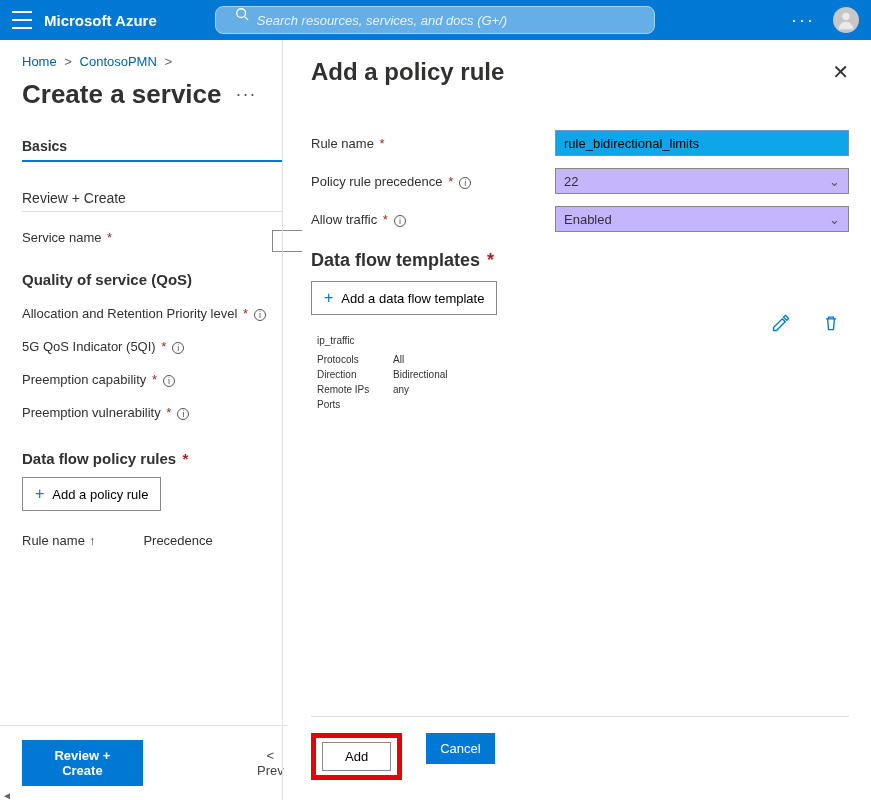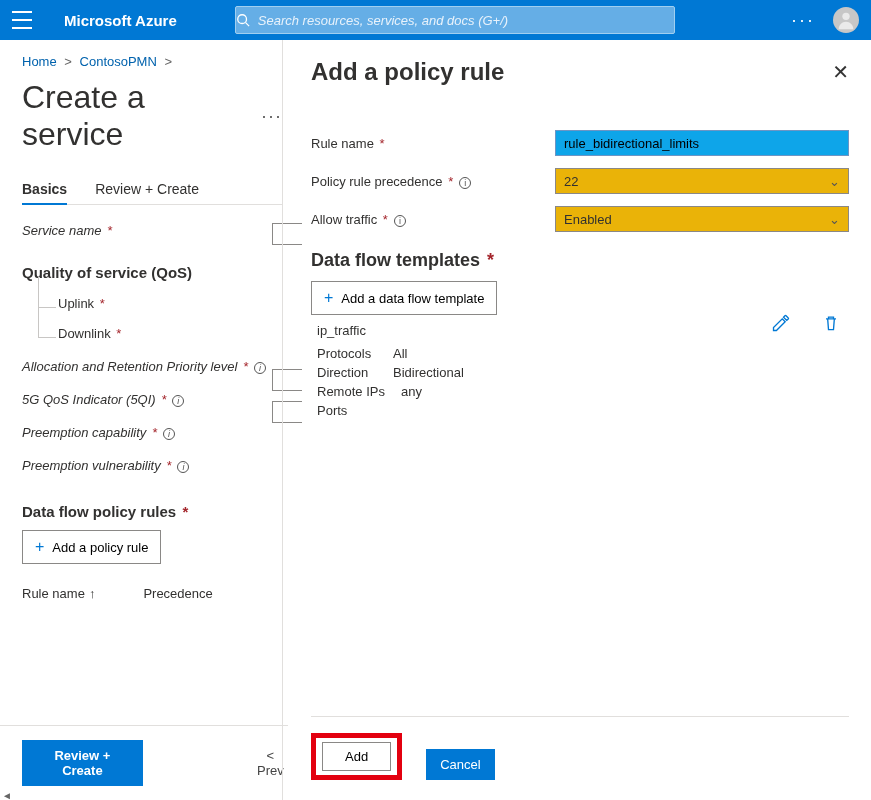--- a/index.html
+++ b/index.html
@@ -1,43 +1,43 @@
 <!DOCTYPE html>
 <html><head>
 <meta charset="utf-8">
 <style>
   * { box-sizing: border-box; margin: 0; padding: 0; }
   body { font-family: "Segoe UI", Arial, sans-serif; font-size: 13px; color: #323130; width: 871px; height: 800px; overflow: hidden; position: relative; background: #fff; }
   
   .topbar { height: 40px; background: #0078d4; display: flex; align-items: center; color: #fff; padding: 0 12px; gap: 12px; }
-  .topbar .brand { font-size: 15px; font-weight: 600; margin-left: 20px; }
+  .topbar .brand { font-size: 15px; font-weight: 600; margin-left: 0; }
   .hamburger { width: 20px; height: 18px; display: flex; flex-direction: column; justify-content: space-between; cursor: pointer; }
   .hamburger span { height: 2px; background: #fff; }
-  .searchbox { flex: 0 0 440px; height: 28px; background: #65aee6; border: 1px solid #a0cff0; border-radius: 2px; display: flex; align-items: center; padding: 0 0; margin-left: 46px; color: #fff; }
+  .searchbox { flex: 0 0 440px; height: 28px; background: #65aee6; border: 1px solid #a0cff0; border-radius: 8px; display: flex; padding: 0 19px; margin-left: 46px; color: #fff; }
   .searchbox svg { flex-shrink: 0; }
   .searchbox input { background: transparent; border: none; outline: none; color: #fff; font-size: 13px; font-style: italic; margin-left: 8px; width: 100%; }
   .searchbox input::placeholder { color: #e8f2fb; font-style: italic; }
   .topbar-right { margin-left: auto; display: flex; align-items: center; gap: 18px; }
   .dots { letter-spacing: 2px; font-size: 18px; }
   .avatar { width: 26px; height: 26px; border-radius: 50%; background: #c7c7c7; display: flex; align-items: center; justify-content: center; }
   .avatar svg { display:block; }
   
   .content { display: flex; height: calc(100% - 40px); }
   .leftcol { width: 282px; padding: 14px 0 0 22px; position: relative; }
   .breadcrumb { font-size: 13px; margin-bottom: 10px; }
   .breadcrumb a { color: #0062ad; text-decoration: none; }
   .breadcrumb .sep { color: #666; margin: 0 4px; }
   .page-title-row { display:flex; align-items:center; gap:14px; }
-  h1.page-title { font-size: 32px; font-weight: 400; }
+  h1.page-title { font-size: 26px; font-weight: 700; }
   .more { font-size: 18px; letter-spacing: 1px; color:#555; }
-  .tabs { margin-top: 28px; display: flex; gap: 28px; font-size: 14px; }
+  .tabs { margin-top: 28px; display: flex; gap: 28px; font-size: 14px; flex-direction: column; }
   .tab { padding-bottom: 6px; cursor: pointer; }
   .tab.active { font-weight: 600; border-bottom: 2px solid #0078d4; }
   .tabline { border-bottom: 1px solid #e1dfdd; margin-top: -1px; width: 260px; }
-  .formrow { margin-top: 18px; font-size: 13px; display: flex; align-items: flex-end; font-style: italic; }
+  .formrow { margin-top: 18px; font-size: 13px; display: flex; align-items: flex-end; }
   .formrow label { }
   .req { color: #a4262c; margin-left: 2px; }
   .info-icn { width:12px; height:12px; border:1px solid #555; border-radius:50%; display:inline-flex; align-items:center; justify-content:center; font-size:9px; margin-left:6px; color:#555;}
   .section-h { font-size: 15px; font-weight: 600; margin-top: 26px; }
   .sublist { margin-top: 14px; }
   .subitem { display:flex; align-items:center; margin-bottom: 14px; }
   .subtree {width: 36px; position:relative; height:16px;}
   .subtree::before { content:""; position:absolute; left:16px; top:-18px; width:1px; height:30px; background:#c8c6c4;}
   .subtree::after { content:""; position:absolute; left:16px; top:12px; width:18px; height:1px; background:#c8c6c4;}
   .addbtn { margin-top: 10px; border:1px solid #8a8886; background:#fff; padding:7px 12px; font-size:13px; display:inline-flex; align-items:center; gap:8px; cursor:pointer;}
@@ -50,33 +50,33 @@
   .scrollhint { position:absolute; left:2px; bottom:-1px; font-size:10px; color:#666;}
   
   .panel { flex:1; border-left:1px solid #e1dfdd; padding: 18px 22px 0 28px; position:relative; display:flex; flex-direction:column;}
   .panel-head { display:flex; justify-content:space-between; align-items:center;}
   .panel-title { font-size:24px; font-weight:600;}
   .close { font-size:20px; cursor:pointer; color:#333; background:none; border:none;}
   .panel-form { margin-top: 44px; }
   .prow { display:flex; align-items:center; margin-bottom: 12px; }
   .prow label { width: 244px; font-size:13px;}
   .prow .ctrl { flex:1;}
-  .ctrl input, .ctrl .select { width: 100%; height: 26px; border:1px solid #8a8886; padding: 0 8px; font-size:13px; background:#eab308;}
+  .ctrl input, .ctrl .select { width: 100%; height: 26px; border:1px solid #8a8886; padding: 0 8px; font-size:13px; background:#c4b5fd;}
   .prow:first-child .ctrl input { background:#0ea5e9; border-color:#6d95c4;}
   .ctrl .select { display:flex; align-items:center; justify-content:space-between;}
   .chev { color:#555; }
   .section-h2 { font-size:18px; font-weight:600; margin-top:18px;}
-  .dft { margin-top: 8px; margin-left:6px; font-size:13px;}
+  .dft { margin-top: 20px; margin-left:6px; font-size:10px;}
   .dft .name { margin-bottom:8px;}
   .dft .kv { display:flex; gap:16px; margin-bottom:4px;}
   .dft .kv .k { min-width:60px;}
   .dft-row { display:flex; align-items:flex-start; justify-content:space-between;}
   .dft-actions { display:flex; gap:30px; margin-right:8px; margin-top:-2px;}
   .iconbtn { width:20px; height:20px; color:#0078d4; cursor:pointer;}
-  .panel-footer { margin-top:auto; border-top:1px solid #e1dfdd; padding:16px 0 20px 0; display:flex; gap:24px; align-items:flex-end;}
+  .panel-footer { margin-top:auto; border-top:1px solid #e1dfdd; padding:16px 0 20px 0; display:flex; gap:24px; align-items:flex-start;}
   .outline-btn { background:#fff; border:1px solid #8a8886; padding:6px 22px; font-size:13px; cursor:pointer;}
   .highlight-red { border:5px solid #e3000f; padding:4px 6px; display:inline-block;}
   .cut-input { position:absolute; right:-20px; width:30px; height:22px; border:1px solid #8a8886; border-right:none; background:#fff;}
 </style>
 </head>
 <body>
 
 <div class="topbar">
   <div class="hamburger">
       <span></span>
@@ -123,32 +123,20 @@
     <div class="tabline"></div>
 
     <div style="position:relative;">
       <div class="formrow">
           <label><span>Service name</span><span class="req"> *</span></label>
           <span class="cut-input" style="top:0;"></span>
         </div>
 
       <div class="section-h">Quality of service (QoS)</div>
 
-      <div class="sublist">
-        <div class="subitem">
-            <span class="subtree"></span>
-            <label><span>Uplink</span><span class="req"> *</span></label>
-            <span class="cut-input" style="top:146px;"></span>
-          </div>
-        <div class="subitem">
-            <span class="subtree"></span>
-            <label><span>Downlink</span><span class="req"> *</span></label>
-            <span class="cut-input" style="top:178px;"></span>
-          </div>
-      </div>
 
       <div class="formrow">
           <label><span>Allocation and Retention Priority level</span><span class="req"> *</span><span class="info-icn">i</span></label>
         </div>
       <div class="formrow">
           <label><span>5G QoS Indicator (5QI)</span><span class="req"> *</span><span class="info-icn">i</span></label>
         </div>
       <div class="formrow">
           <label><span>Preemption capability</span><span class="req"> *</span><span class="info-icn">i</span></label>
         </div>

